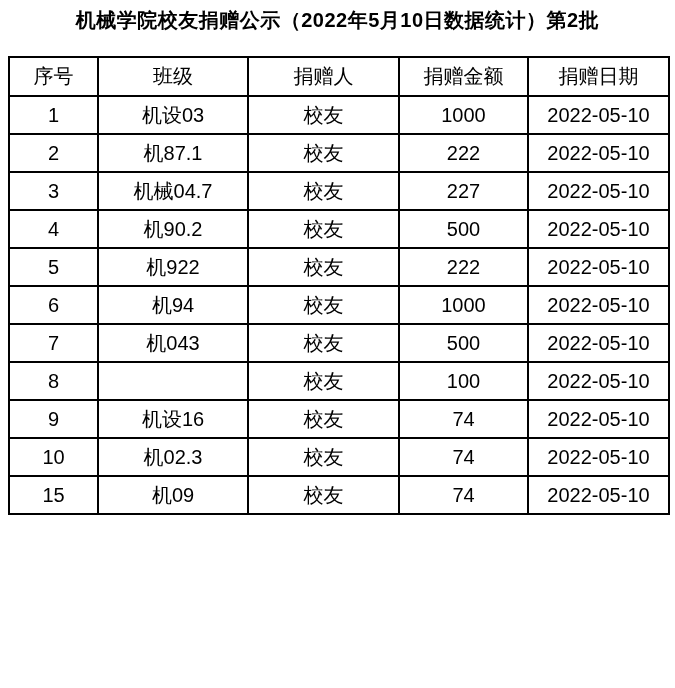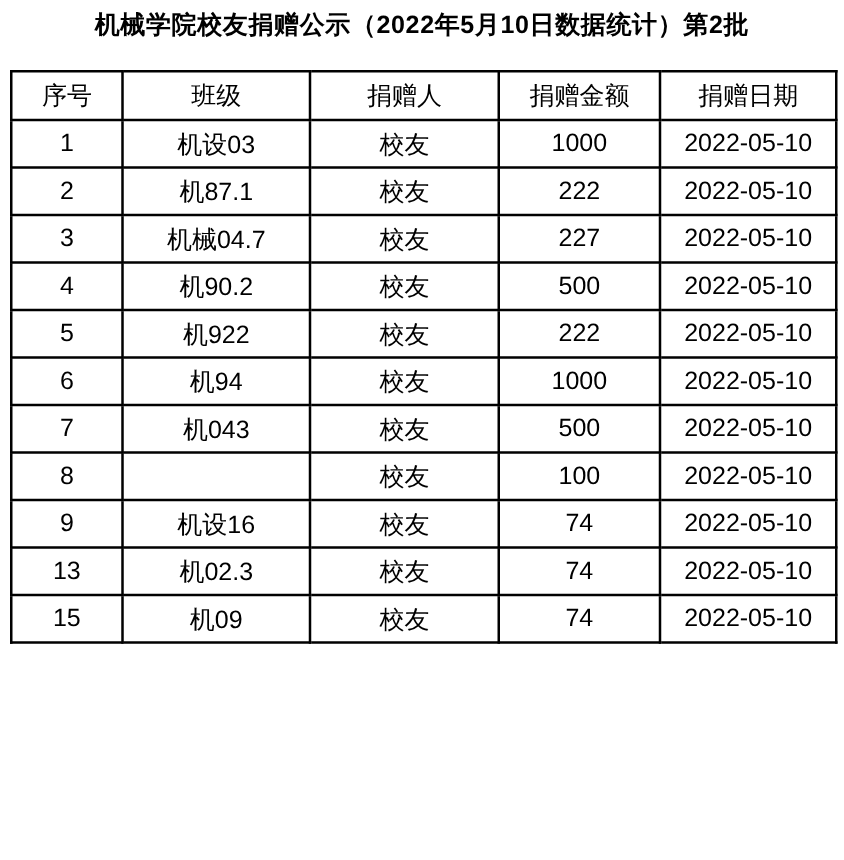--- a/index.html
+++ b/index.html
@@ -135,21 +135,21 @@
           <td>2022-05-10</td>
         </tr>
         <tr>
           <td>9</td>
           <td>机设16</td>
           <td>校友</td>
           <td>74</td>
           <td>2022-05-10</td>
         </tr>
         <tr>
-          <td>13</td>
+          <td>10</td>
           <td>机02.3</td>
           <td>校友</td>
           <td>74</td>
           <td>2022-05-10</td>
         </tr>
         <tr>
           <td>15</td>
           <td>机09</td>
           <td>校友</td>
           <td>74</td>

